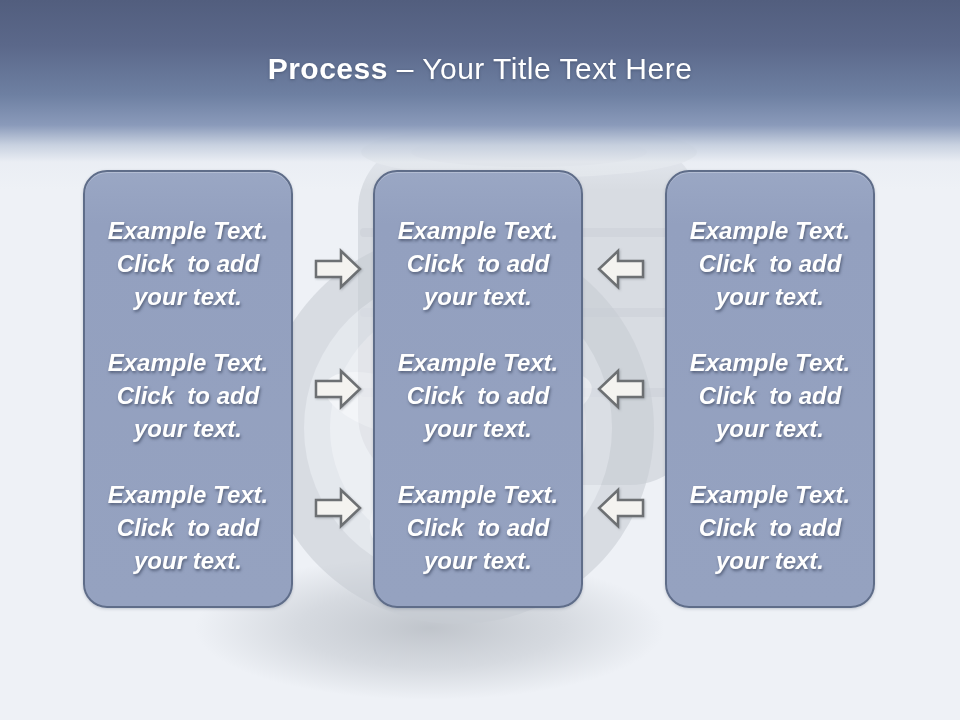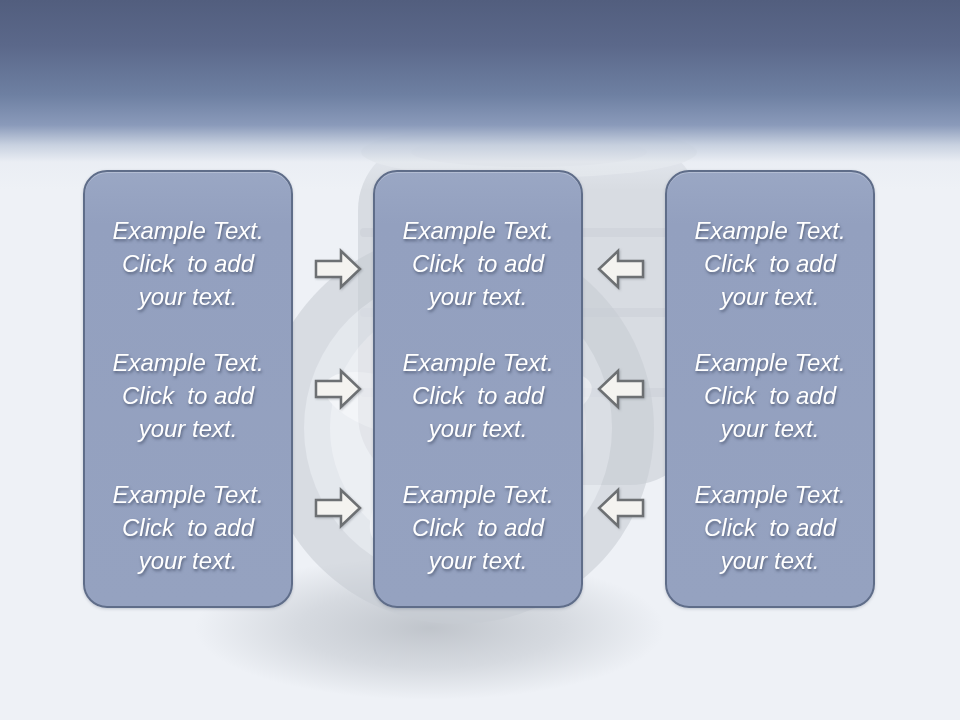--- a/index.html
+++ b/index.html
@@ -32,20 +32,21 @@
   }
   .panel-left{left:83px;}
   .panel-middle{left:373px;}
   .panel-right{left:665px;}
   .tblock{
     height:99px;margin:0 6px 33px 6px;
     font-size:24px;font-style:italic;line-height:33px;
     color:#ffffff;text-align:center;white-space:pre-wrap;
     text-shadow:1px 2px 3px rgba(44,54,77,0.6);
     cursor:text;
+    font-weight:bold;
   }
   .tblock.first{margin-top:42px;}
   .arrow{position:absolute;width:48px;height:42px;z-index:3;}
   .ar1{top:248px;} .ar2{top:368px;} .ar3{top:487px;}
   .gap-left{left:314px;} .gap-right{left:597px;}
   .arrow svg{display:block;filter:drop-shadow(1px 1px 1px rgba(90,95,105,0.35));}
 </style>
 </head>
 <body>
 
@@ -79,20 +80,24 @@
         <ellipse cx="458" cy="352" rx="27" ry="64" transform="rotate(216 458 428)"></ellipse>
         <ellipse cx="458" cy="352" rx="27" ry="64" transform="rotate(288 458 428)"></ellipse>
       </g>
       <circle cx="458" cy="428" r="31" fill="#d4d9df"></circle>
       <circle cx="458" cy="428" r="14" fill="#c2c8cf"></circle>
     </g>
   </svg>
 
   <div class="fog"></div>
 
+  <h1 class="title">
+    <span class="kw">Process</span>
+    <span>– Your Title Text Here</span>
+  </h1>
 
   <div class="panel panel-left">
     <div class="tblock first">Example Text.
 Click  to add
 your text.</div>
     <div class="tblock">Example Text.
 Click  to add
 your text.</div>
     <div class="tblock">Example Text.
 Click  to add

